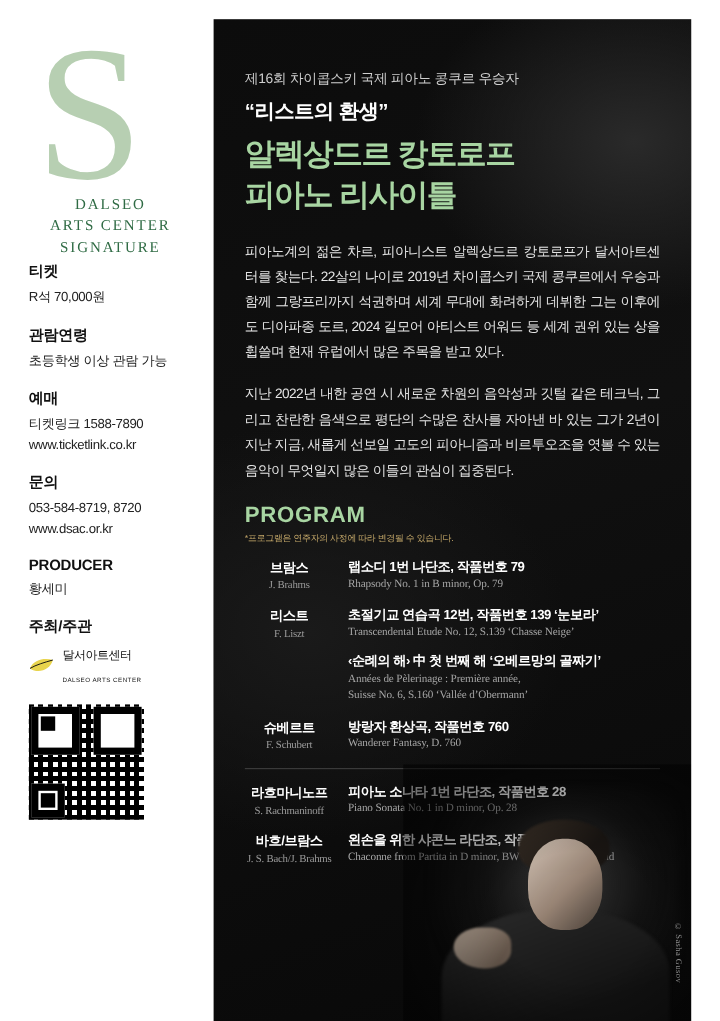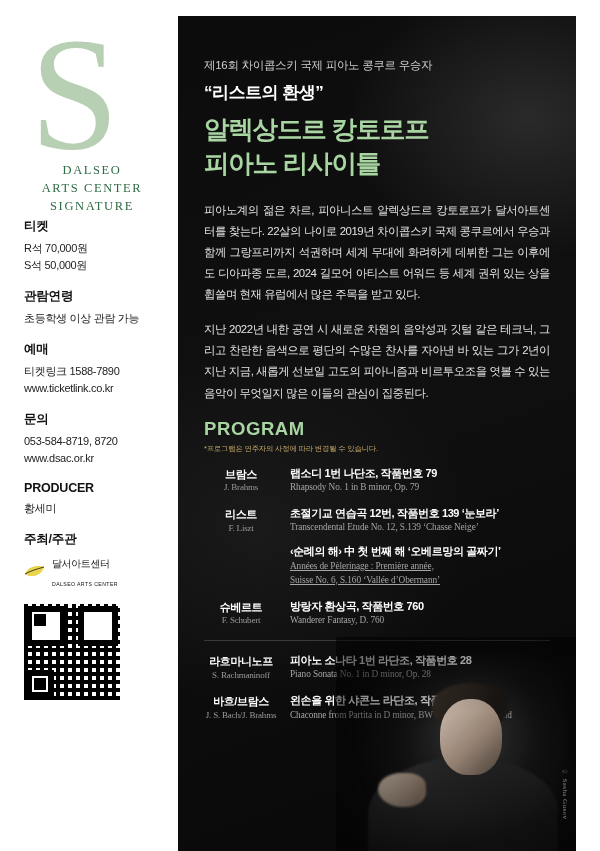--- a/index.html
+++ b/index.html
@@ -299,21 +299,20 @@
       <div class="logo-text">
         <div>DALSEO</div>
         <div>ARTS CENTER</div>
         <div>SIGNATURE</div>
       </div>
     </div>
 
     <div class="lblock" style="margin-top:14px;">
       <div class="lhead">티켓</div>
       <div class="lline">R석  70,000원</div>
-      <div class="lline">S석  50,000원</div>
     </div>
 
     <div class="lblock">
       <div class="lhead">관람연령</div>
       <div class="lline">초등학생 이상 관람 가능</div>
     </div>
 
     <div class="lblock">
       <div class="lhead">예매</div>
       <div class="lline">티켓링크 1588-7890</div>
@@ -384,21 +383,21 @@
 
     <div class="prog-row">
       <div class="prog-left">
         <div class="prog-composer-kr">리스트</div>
         <div class="prog-composer-en">F. Liszt</div>
       </div>
       <div class="prog-right">
         <div class="prog-work-kr">초절기교 연습곡 12번, 작품번호 139 ‘눈보라’</div>
         <div class="prog-work-en">Transcendental Etude No. 12, S.139 ‘Chasse Neige’</div>
         <div class="prog-work-kr" style="margin-top:9px;">‹순례의 해› 中 첫 번째 해 ‘오베르망의 골짜기’</div>
-        <div class="prog-work-en" style="white-space:pre-line;text-decoration:underline;">Années de Pèlerinage : Première année,
+        <div class="prog-work-en" style="white-space:pre-line;">Années de Pèlerinage : Première année,
 Suisse No. 6, S.160 ‘Vallée d’Obermann’</div>
       </div>
     </div>
 
     <div class="prog-row">
       <div class="prog-left">
         <div class="prog-composer-kr">슈베르트</div>
         <div class="prog-composer-en">F. Schubert</div>
       </div>
       <div class="prog-right">

